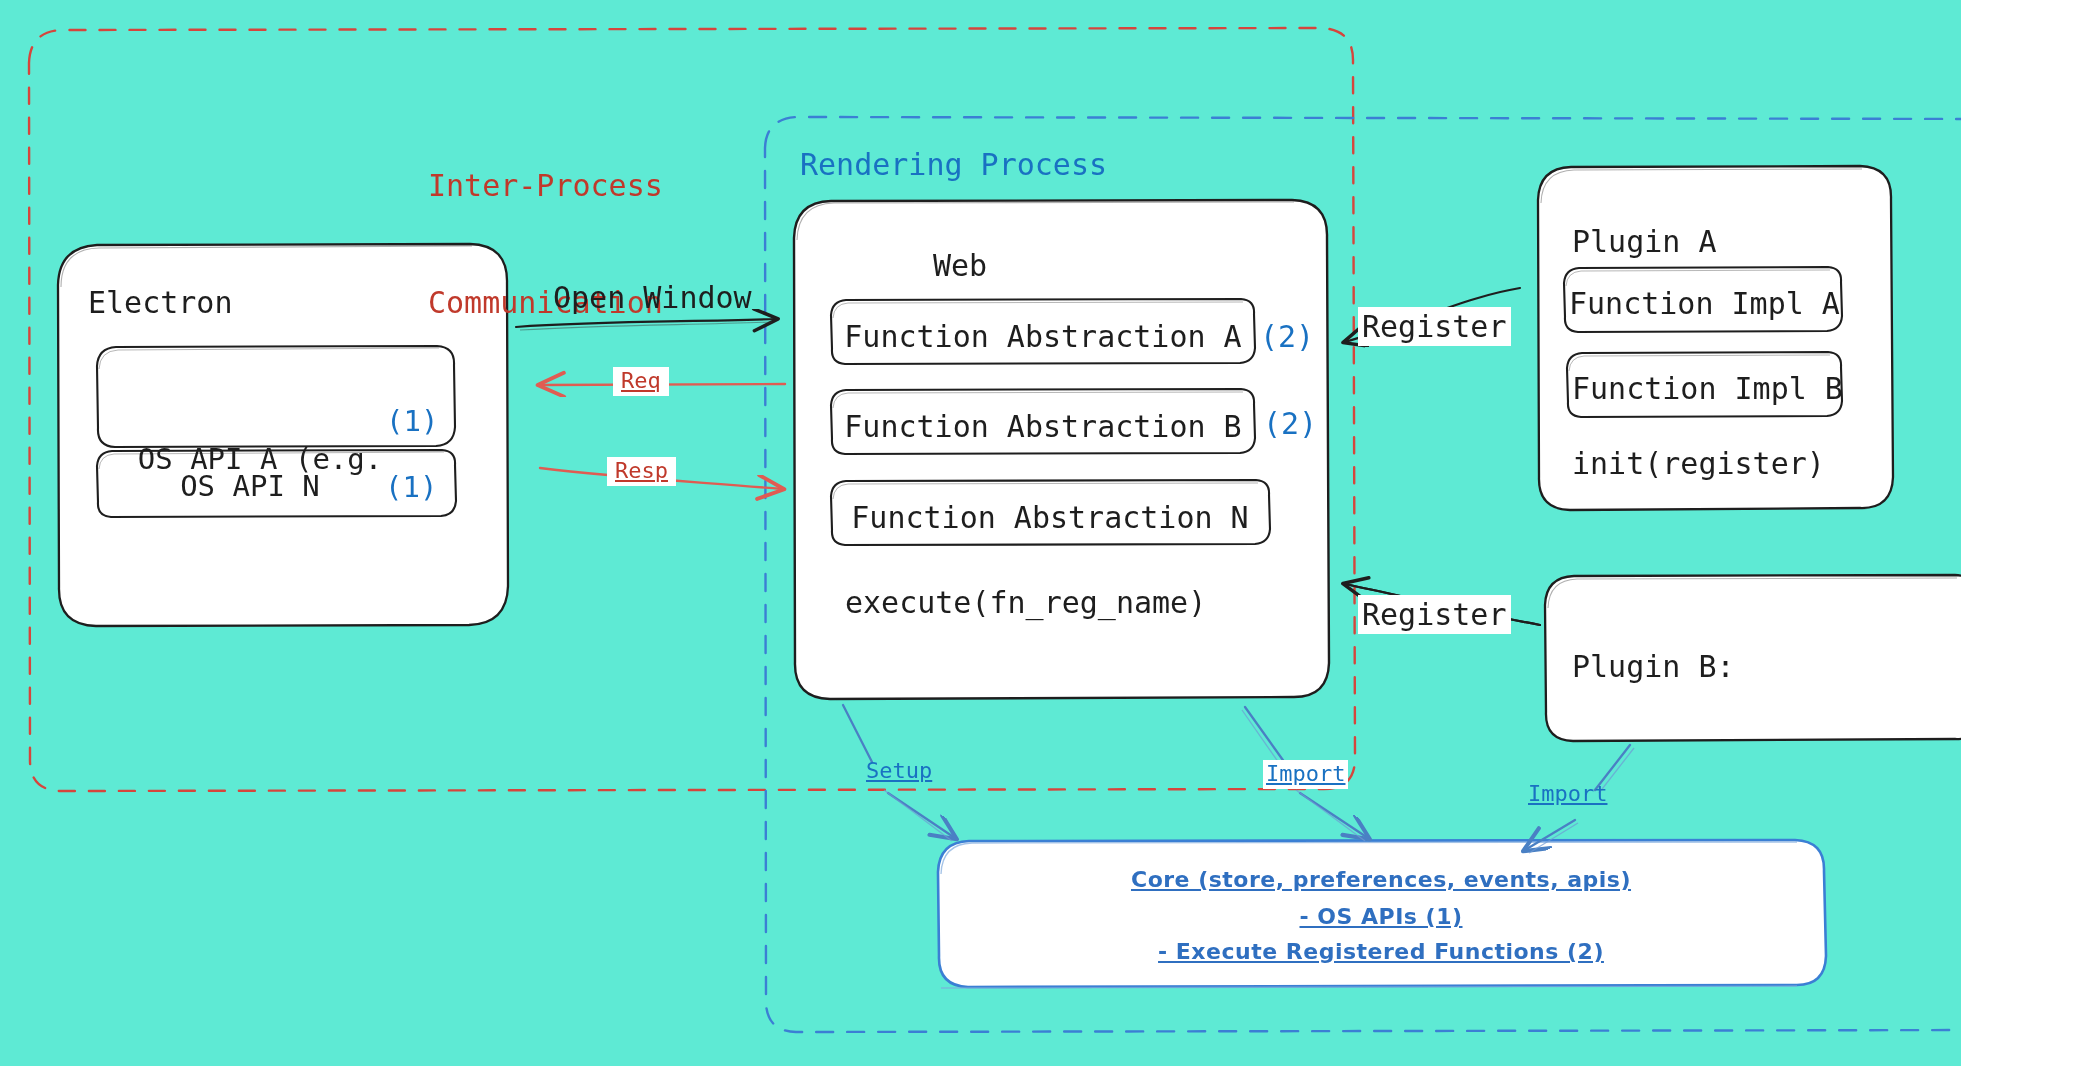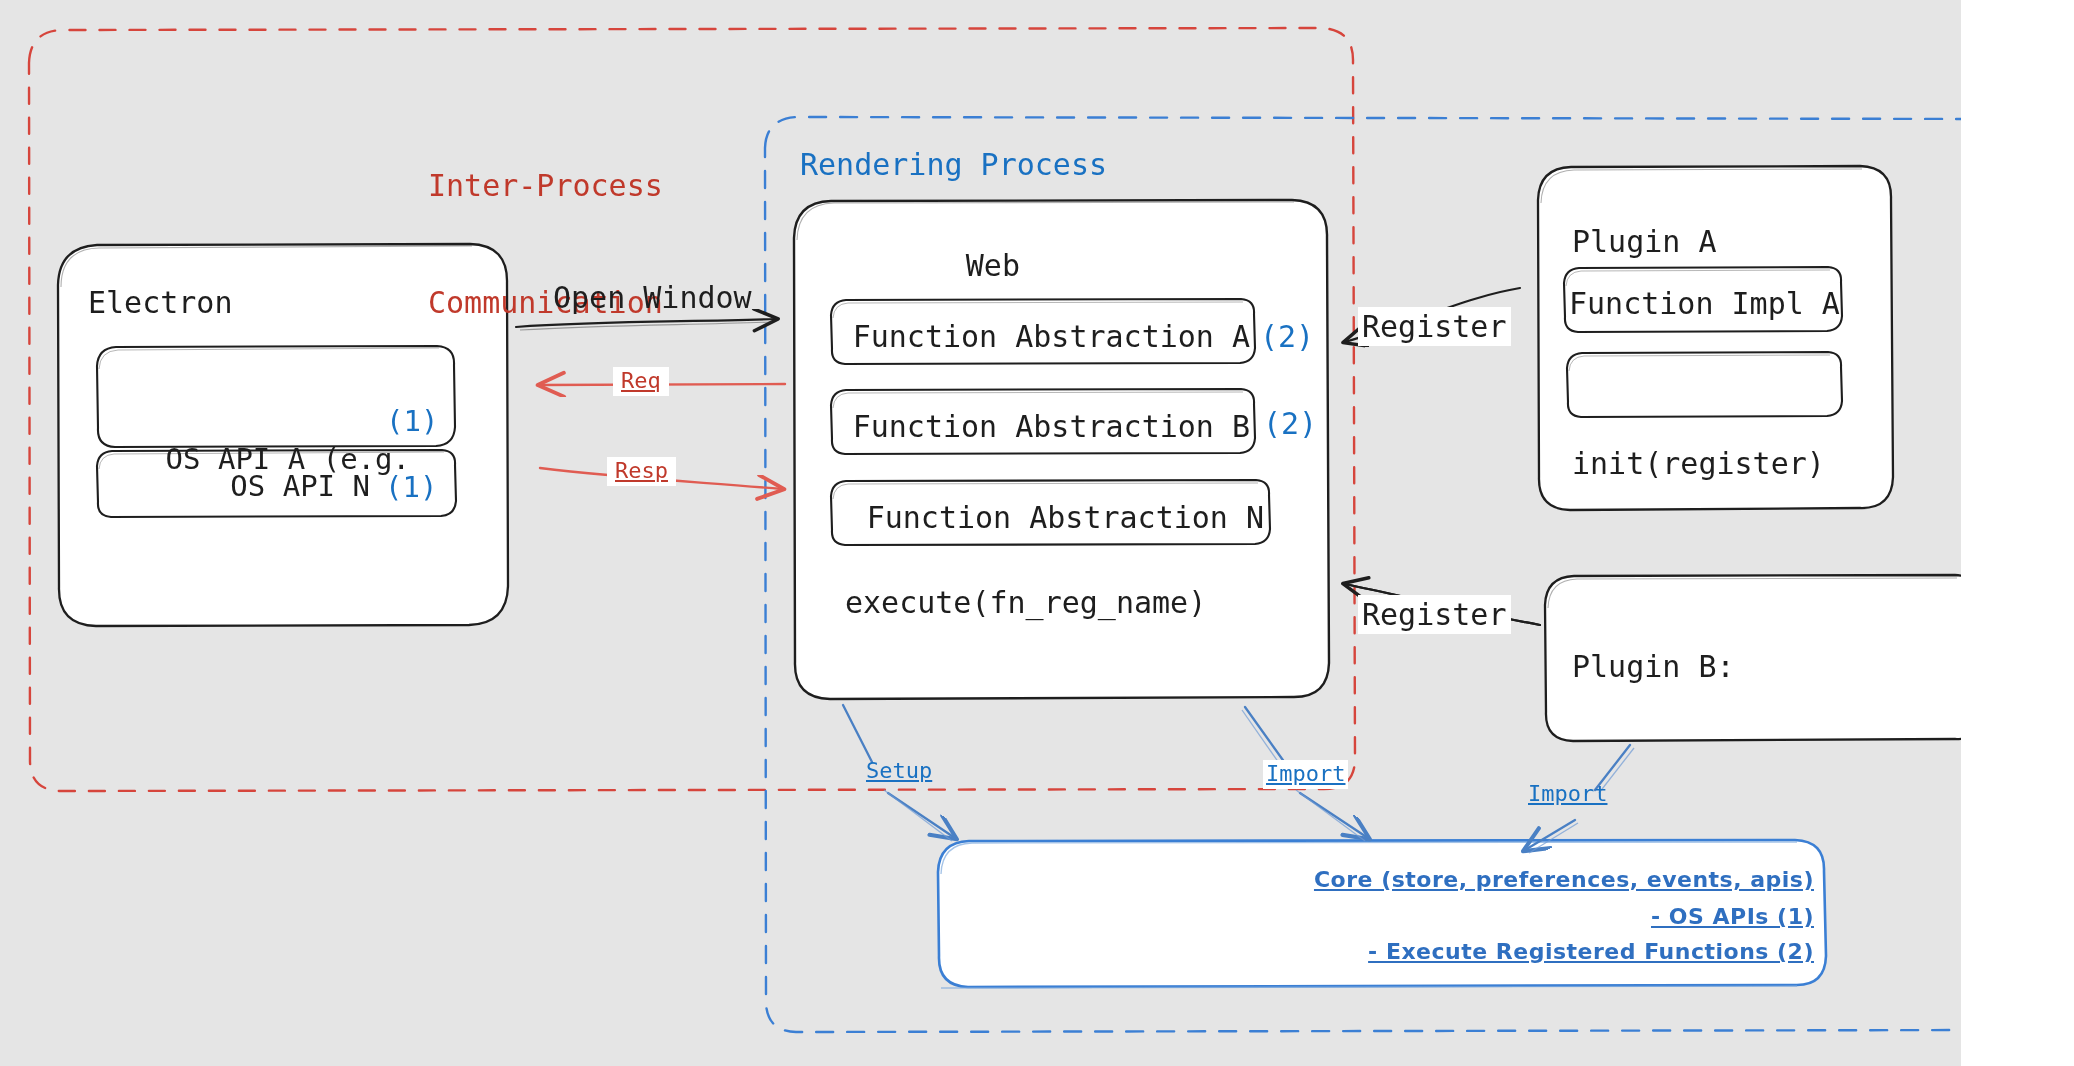--- a/index.html
+++ b/index.html
@@ -7,42 +7,42 @@
     padding: 0;
     background: #ffffff;
   }
   body {
     font-family: "DejaVu Sans Mono", "Liberation Mono", monospace;
   }
   #canvas {
     position: relative;
     width: 1961px;
     height: 1066px;
-    background: #e5e5e5;
+    background: #5eead4;
     overflow: hidden;
   }
   svg.layer {
     position: absolute;
     left: 0;
     top: 0;
     width: 2074px;
     height: 1066px;
     pointer-events: none;
   }
   .lbl {
     position: absolute;
     font-family: "DejaVu Sans Mono", "Liberation Mono", monospace;
     white-space: pre;
     line-height: 1.30;
     color: #1e1e1e;
   }
   .lbl.c-red   { color: #c0392b; }
   .lbl.c-blue  { color: #1971c2; }
   .lbl.c-black { color: #1e1e1e; }
-  .center { text-align: right; }
+  .center { text-align: center; }
   .t29 { font-size: 29px; }
   .t30 { font-size: 30px; }
   .t31 { font-size: 22px; text-decoration: underline; }
   .core-text {
     font-family: "DejaVu Sans", "Liberation Sans", sans-serif;
     font-weight: bold;
     letter-spacing: 0.5px;
   }
 </style>
 </head>
@@ -211,20 +211,21 @@
   <div class="lbl c-black t30 center" style="left:836px; top:498px; width:428px;">Function Abstraction N</div>
 
   <div class="lbl c-black t30" style="left:1358px; top:307px; background:#ffffff; padding:0 4px;">Register</div>
 
   <div class="lbl c-black t30" style="left:1358px; top:595px; background:#ffffff; padding:0 4px;">Register</div>
 
   <div class="lbl c-black t30" style="left:1572px; top:222px;">Plugin A</div>
 
   <div class="lbl c-black t30 center" style="left:1569px; top:284px; width:268px;">Function Impl A</div>
 
+  <div class="lbl c-black t30 center" style="left:1572px; top:369px; width:265px;">Function Impl B</div>
 
   <div class="lbl c-black t30" style="left:1572px; top:444px;">init(register)</div>
 
   <div class="lbl c-black t30" style="left:1572px; top:603px;margin-top:44px;">Plugin B:</div>
 
   <div class="lbl c-blue t31" style="left:866px; top:757px;">Setup</div>
 
   <div class="lbl c-blue t31" style="left:1263px; top:760px; background:#ffffff; padding:0 3px;">Import</div>
 
   <div class="lbl c-blue t31" style="left:1528px; top:780px;">Import</div>

